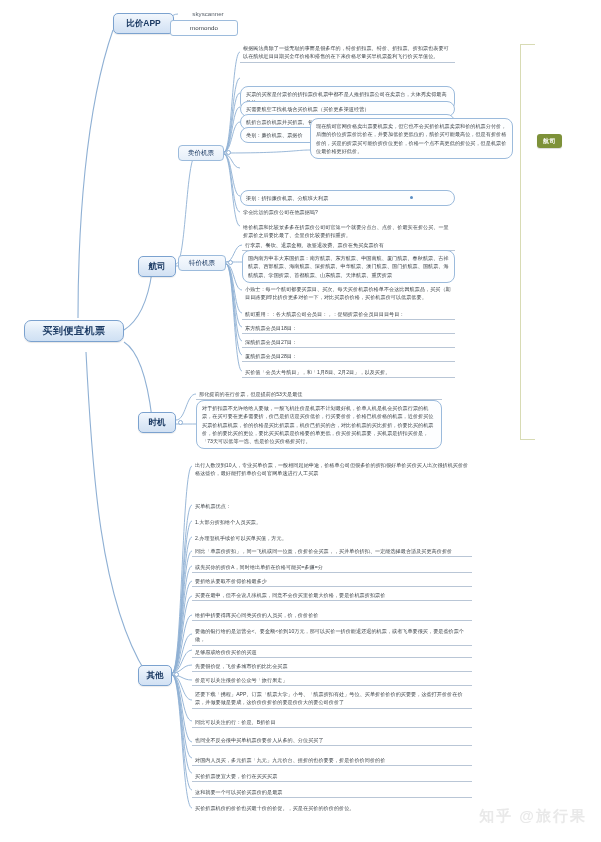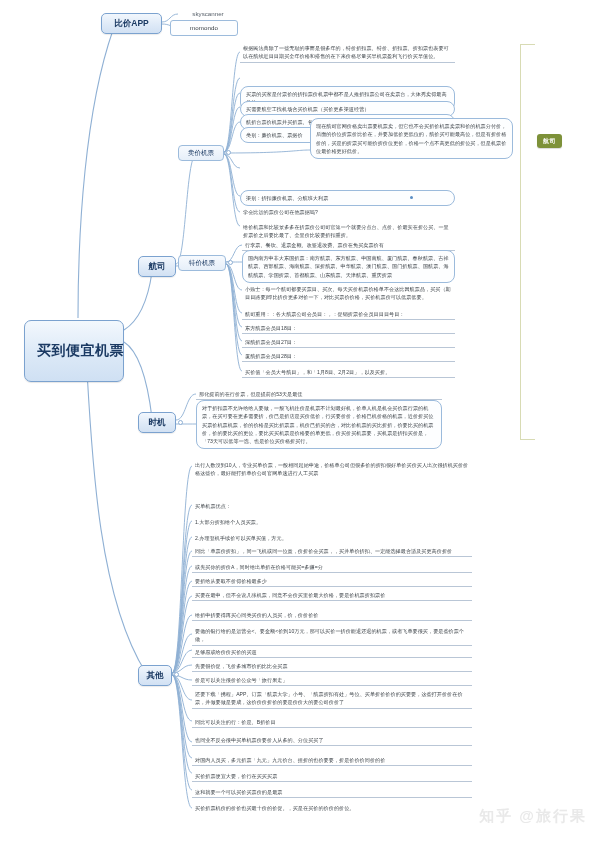--- a/index.html
+++ b/index.html
@@ -19,24 +19,24 @@
   .node{
     position:absolute;
     box-sizing:border-box;
     color:#1b3a63;
     white-space:nowrap;
   }
   .node-central{
     border:1.4px solid #7ba2cf;
     border-radius:7px;
     background:linear-gradient(to bottom,#f3f8fd 0%,#dce9f7 55%,#cfe0f3 100%);
-    font-size:14px;
+    font-size:10px;
     font-weight:bold;
     letter-spacing:.5px;
-    padding:21px 12px;
+    padding:3px 12px;
     text-align:center;
     box-shadow:0 1px 1px rgba(0,0,0,.10);
   }
   .node-main{
     border:1.2px solid #7ba2cf;
     border-radius:5px;
     background:linear-gradient(to bottom,#f2f7fd 0%,#dde9f7 60%,#d2e1f3 100%);
     font-size:8.5px;
     font-weight:bold;
     padding:3.5px 7px;
@@ -207,21 +207,21 @@
       <path d="M172,675 C182,675 182,742 192,742"></path>
       <path d="M172,675 C182,675 182,758 192,758"></path>
       <path d="M172,675 C182,675 182,773 192,773"></path>
       <path d="M172,675 C182,675 182,790 192,790"></path>
       <path d="M172,675 C182,675 182,808 192,808"></path>
     </g>
   </svg>
 
   <div class="node node-central" style="left:24px;top:320px;width:100px;">买到便宜机票</div>
 
-  <div class="node node-main" style="left:101px;top:13px;width:61px;">比价APP</div>
+  <div class="node node-main" style="left:113px;top:13px;width:61px;">比价APP</div>
   <div class="node node-plain" style="left:178px;top:9px;width:60px;text-align:center;">skyscanner</div>
   <div class="callout square" style="left:170px;top:20px;width:68px;font-size:6.2px;text-align:center;padding:2px 3px;">momondo</div>
 
   <div class="node node-main" style="left:138px;top:256px;width:38px;">航司</div>
 
   <div class="node node-sub" style="left:178px;top:145px;width:46px;">卖价机票</div>
   <div class="handle" style="left:226px;top:150px;"></div>
 
   <div class="node node-sub" style="left:178px;top:255px;width:48px;">特价机票</div>
   <div class="handle" style="left:228px;top:260px;"></div>

